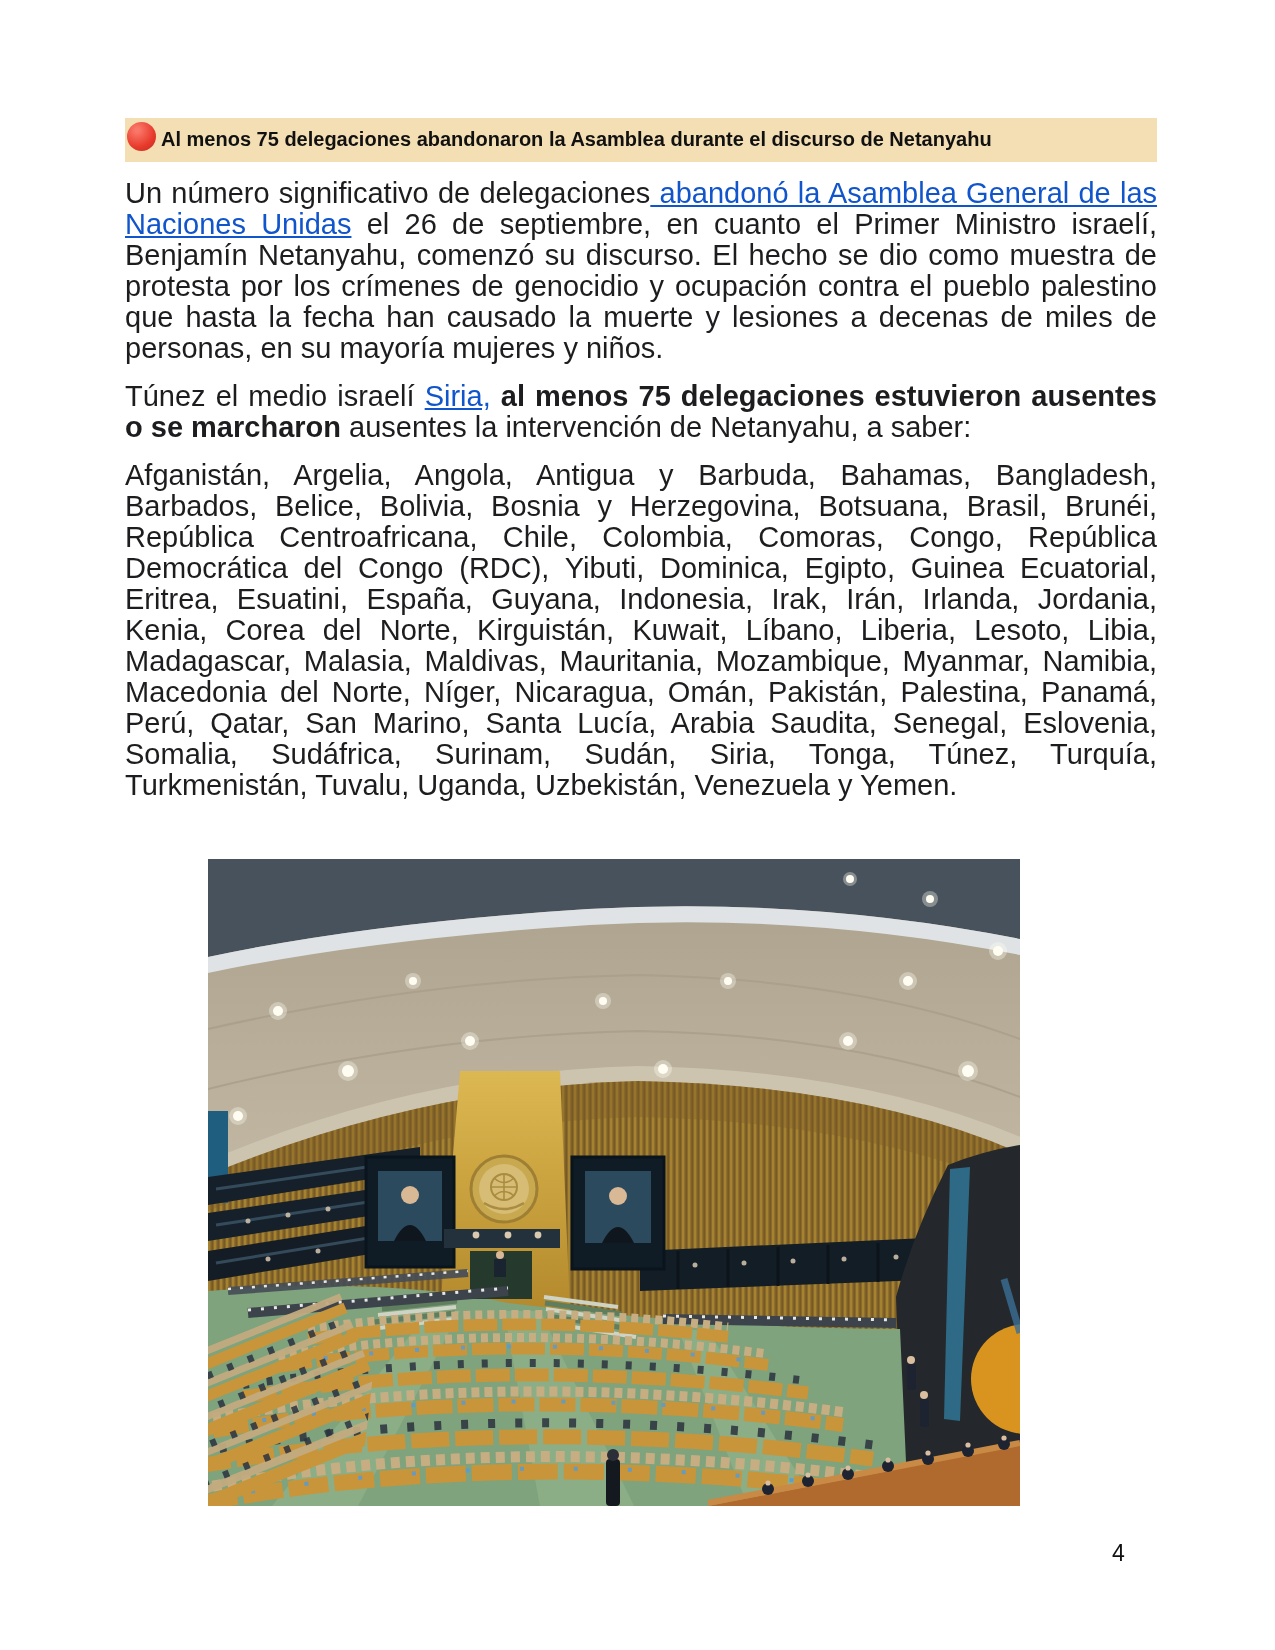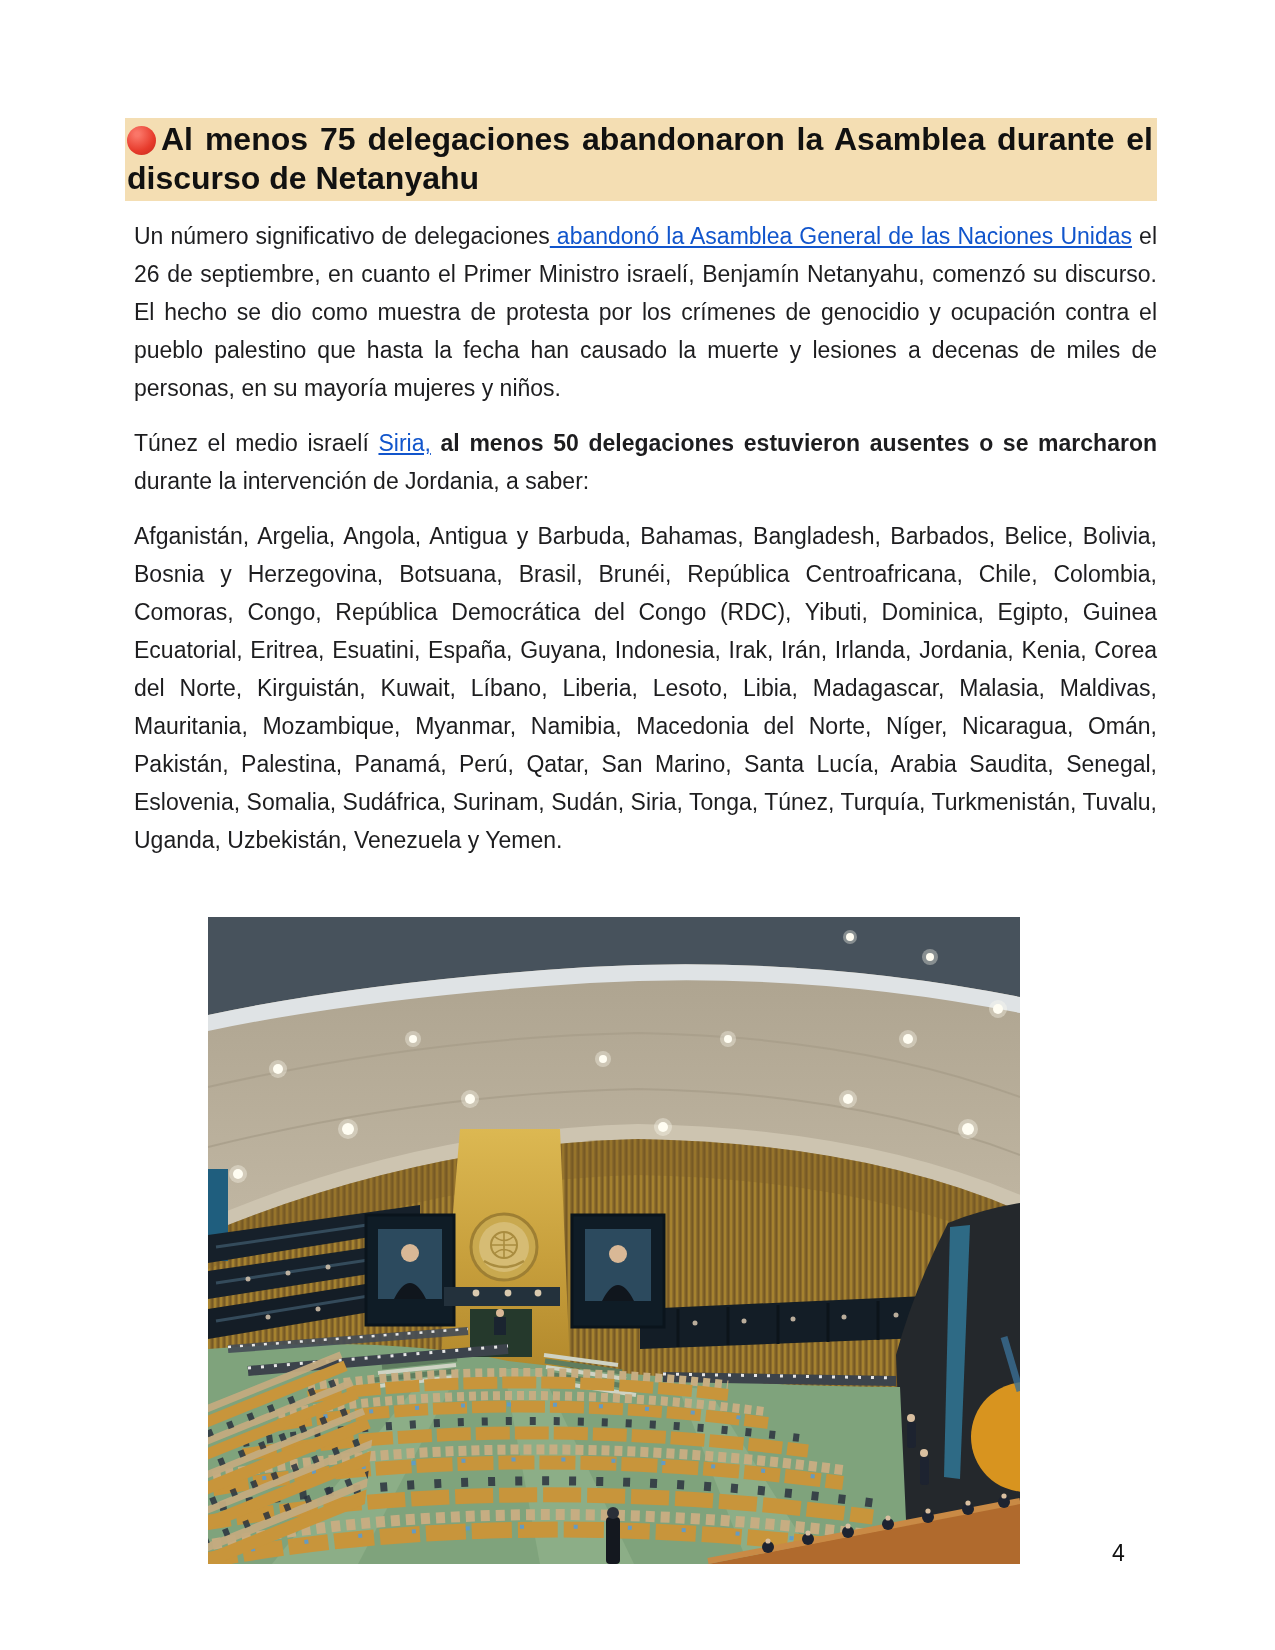--- a/index.html
+++ b/index.html
@@ -2,46 +2,46 @@
 <html><head>
 <meta charset="utf-8">
 <style>
   html,body { margin:0; padding:0; background:#ffffff; }
   .page {
     position:relative; width:1275px; height:1650px; background:#ffffff;
     font-family:"Liberation Sans", sans-serif; color:#1d1d1f; overflow:hidden;
   }
   .content { position:absolute; left:125px; top:118px; width:1032px; }
   .title-block {
-    background:#f4deb3; font-weight:bold; font-size:32px; line-height:39px;
+    background:#f4deb3; font-weight:bold; font-size:20px; line-height:39px;
     color:#111111; text-align:justify; padding:2px 4px 3px 2px; margin:0 0 16px 0;
   }
   .red-dot {
     display:inline-block; width:29px; height:29px; border-radius:50%;
     background:radial-gradient(circle at 35% 28%, #fa7668 8%, #e73b2c 60%, #c3271b);
     margin-right:5px; vertical-align:-5px;
   }
-  p.body-par { font-size:23px; line-height:38px; margin:0 0 17px 9px; text-align:justify; }
+  p.body-par { font-size:29px; line-height:31px; margin:0 0 17px 0; text-align:justify; }
   a.doc-link { color:#1155cc; text-decoration:underline; cursor:pointer; }
   .bold-seg { font-weight:bold; }
   .photo { margin:58px 0 0 83px; width:812px; height:647px; padding:0; }
   .photo svg { display:block; }
   .page-number { position:absolute; left:1112px; top:1540px; font-size:23px; color:#111111; }
 </style>
 </head>
 <body>
 
 <div class="page">
   <div class="content">
 
     <div class="title-block"><span class="red-dot"></span><span>Al menos 75 delegaciones abandonaron la Asamblea durante el discurso de Netanyahu</span></div>
 
     <p class="body-par"><span>Un número significativo de delegaciones</span><a class="doc-link"> abandonó la Asamblea General de las Naciones Unidas</a><span> el 26 de septiembre, en cuanto el Primer Ministro israelí, Benjamín Netanyahu, comenzó su discurso. El hecho se dio como muestra de protesta por los crímenes de genocidio y ocupación contra el pueblo palestino que hasta la fecha han causado la muerte y lesiones a decenas de miles de personas, en su mayoría mujeres y niños.</span></p>
 
-    <p class="body-par"><span>Túnez el medio israelí </span><a class="doc-link">Siria,</a><span class="bold-seg"> al menos 50 delegaciones estuvieron ausentes o se marcharon</span><span> durante la intervención de Jordania, a saber:</span></p>
+    <p class="body-par"><span>Túnez el medio israelí </span><a class="doc-link">Siria,</a><span class="bold-seg"> al menos 75 delegaciones estuvieron ausentes o se marcharon</span><span> ausentes la intervención de Netanyahu, a saber:</span></p>
 
     <p class="body-par">Afganistán,  Argelia, Angola, Antigua y Barbuda, Bahamas, Bangladesh, Barbados, Belice, Bolivia, Bosnia y Herzegovina, Botsuana, Brasil, Brunéi, República Centroafricana, Chile, Colombia, Comoras, Congo, República Democrática del Congo (RDC), Yibuti, Dominica, Egipto, Guinea Ecuatorial, Eritrea, Esuatini, España, Guyana, Indonesia,  Irak, Irán, Irlanda, Jordania, Kenia, Corea del Norte, Kirguistán, Kuwait, Líbano, Liberia, Lesoto, Libia, Madagascar, Malasia, Maldivas, Mauritania, Mozambique, Myanmar, Namibia, Macedonia del Norte, Níger, Nicaragua, Omán, Pakistán, Palestina, Panamá, Perú, Qatar, San Marino, Santa Lucía, Arabia Saudita, Senegal, Eslovenia, Somalia, Sudáfrica, Surinam, Sudán, Siria, Tonga, Túnez, Turquía, Turkmenistán, Tuvalu, Uganda, Uzbekistán, Venezuela y Yemen.</p>
 
     <figure class="photo">
       <svg width="812" height="647" viewBox="0 0 812 647" xmlns="http://www.w3.org/2000/svg">
         <defs>
           <pattern id="slats" width="6" height="10" patternUnits="userSpaceOnUse">
             <rect width="6" height="10" fill="#8a6a2c"></rect>
             <rect x="0" width="2.2" height="10" fill="#a5822f"></rect>
             <rect x="3.6" width="1.1" height="10" fill="#6e5222"></rect>

